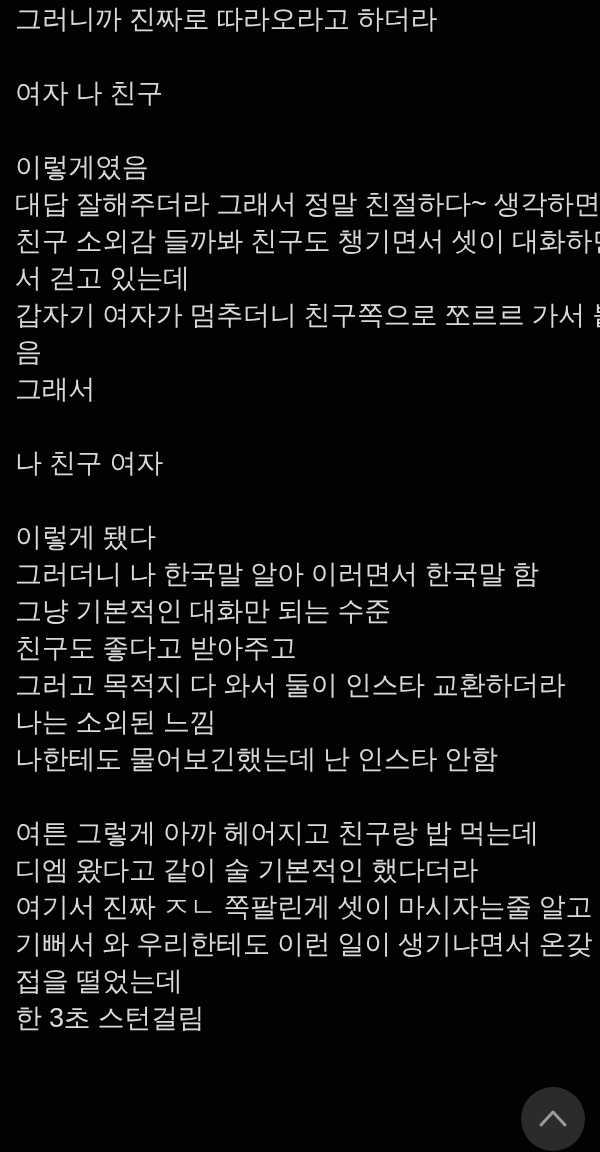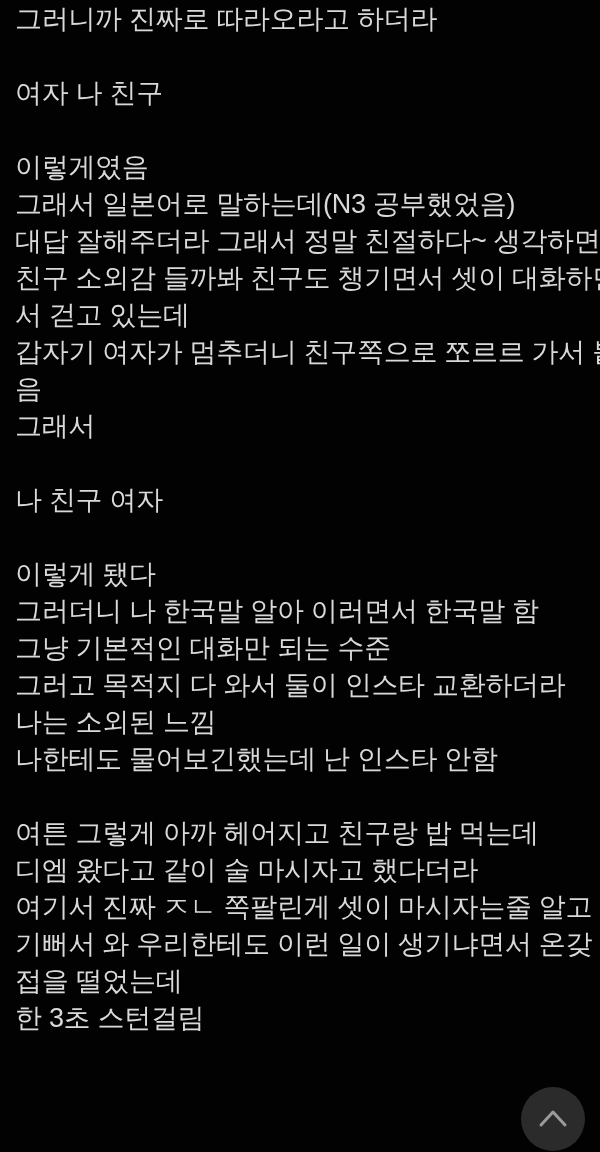--- a/index.html
+++ b/index.html
@@ -63,39 +63,39 @@
 
 <div class="screen">
 
   <main class="post-body">
     <div>
         <div class="text-line">그러니까 진짜로 따라오라고 하더라</div>
         <div class="text-line">&nbsp;</div>
         <div class="text-line">여자 나 친구</div>
         <div class="text-line">&nbsp;</div>
         <div class="text-line">이렇게였음</div>
-        <div class="text-line">그래서 일본어로 말하는데(N3 공부했었음)</div>
         <div class="text-line">대답 잘해주더라 그래서 정말 친절하다~ 생각하면서</div>
         <div class="text-line">친구 소외감 들까봐 친구도 챙기면서 셋이 대화하면</div>
         <div class="text-line">서 걷고 있는데</div>
         <div class="text-line">갑자기 여자가 멈추더니 친구쪽으로 쪼르르 가서 붙</div>
         <div class="text-line">음</div>
         <div class="text-line">그래서</div>
         <div class="text-line">&nbsp;</div>
         <div class="text-line">나 친구 여자</div>
         <div class="text-line">&nbsp;</div>
         <div class="text-line">이렇게 됐다</div>
         <div class="text-line">그러더니 나 한국말 알아 이러면서 한국말 함</div>
         <div class="text-line">그냥 기본적인 대화만 되는 수준</div>
+        <div class="text-line">친구도 좋다고 받아주고</div>
         <div class="text-line">그러고 목적지 다 와서 둘이 인스타 교환하더라</div>
         <div class="text-line">나는 소외된 느낌</div>
         <div class="text-line">나한테도 물어보긴했는데 난 인스타 안함</div>
         <div class="text-line">&nbsp;</div>
         <div class="text-line">여튼 그렇게 아까 헤어지고 친구랑 밥 먹는데</div>
-        <div class="text-line">디엠 왔다고 같이 술 마시자고 했다더라</div>
+        <div class="text-line">디엠 왔다고 같이 술 기본적인 했다더라</div>
         <div class="text-line">여기서 진짜 ㅈㄴ 쪽팔린게 셋이 마시자는줄 알고</div>
         <div class="text-line">기뻐서 와 우리한테도 이런 일이 생기냐면서 온갖 주</div>
         <div class="text-line">접을 떨었는데</div>
         <div class="text-line">한 3초 스턴걸림</div>
       </div>
   </main>
 
   <button class="scroll-top">
     <span>
       <svg width="34" height="24" viewBox="0 0 34 24">

